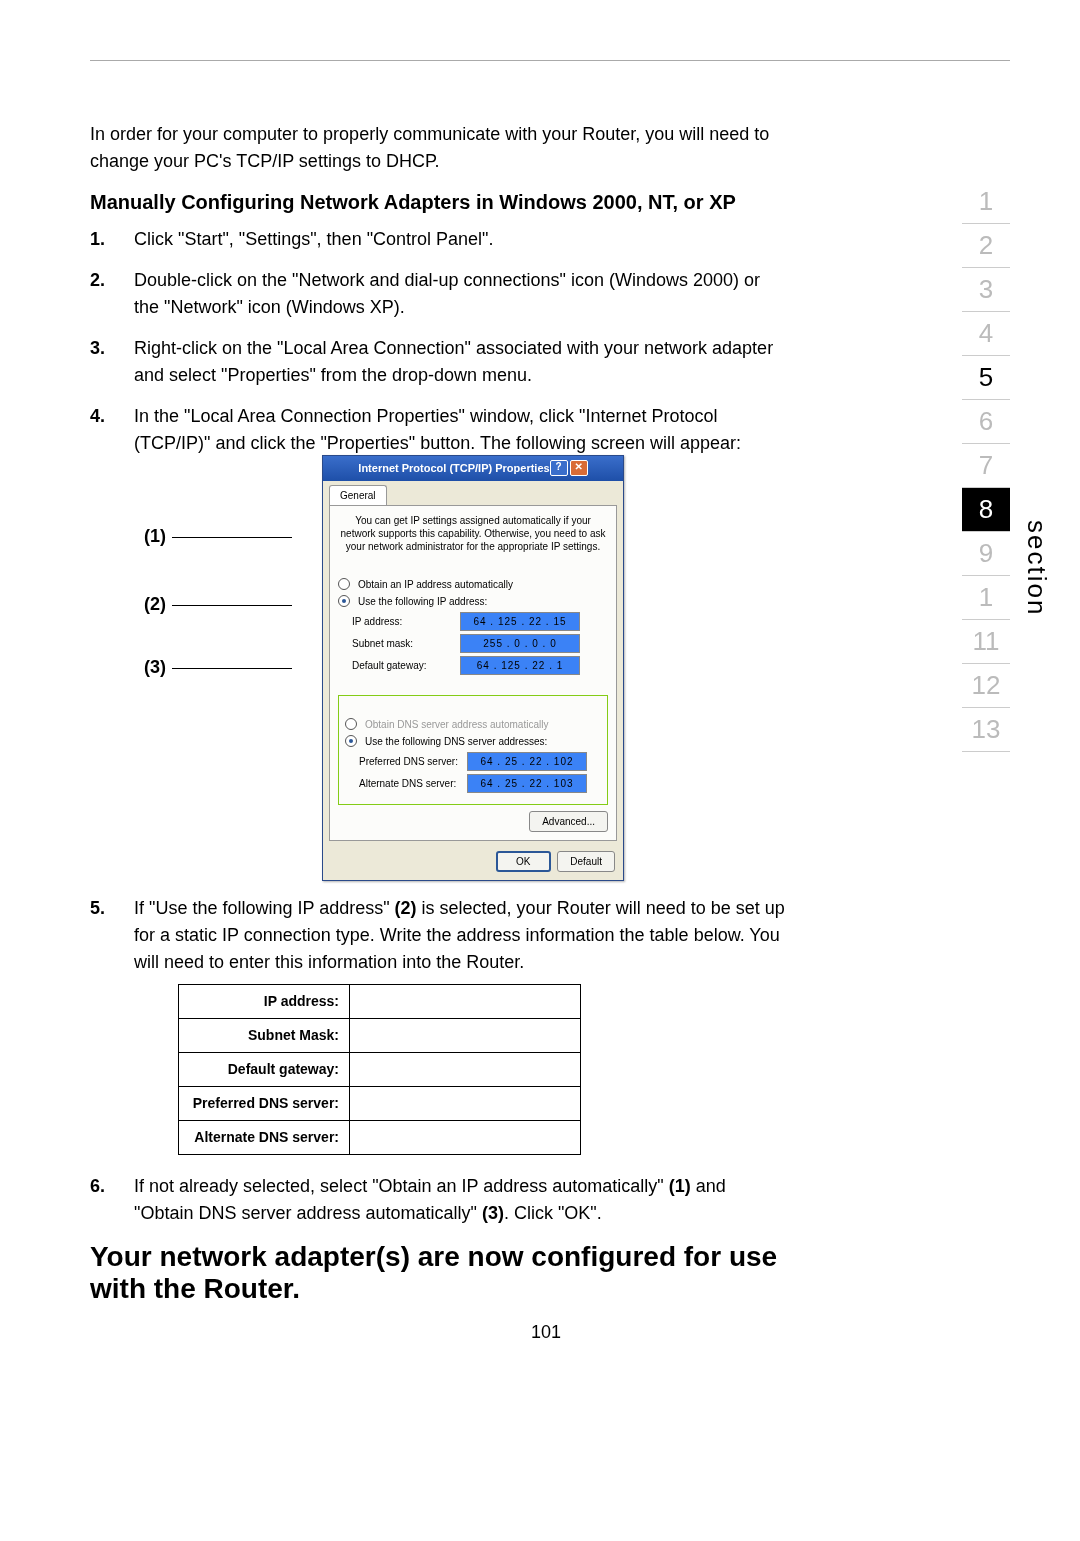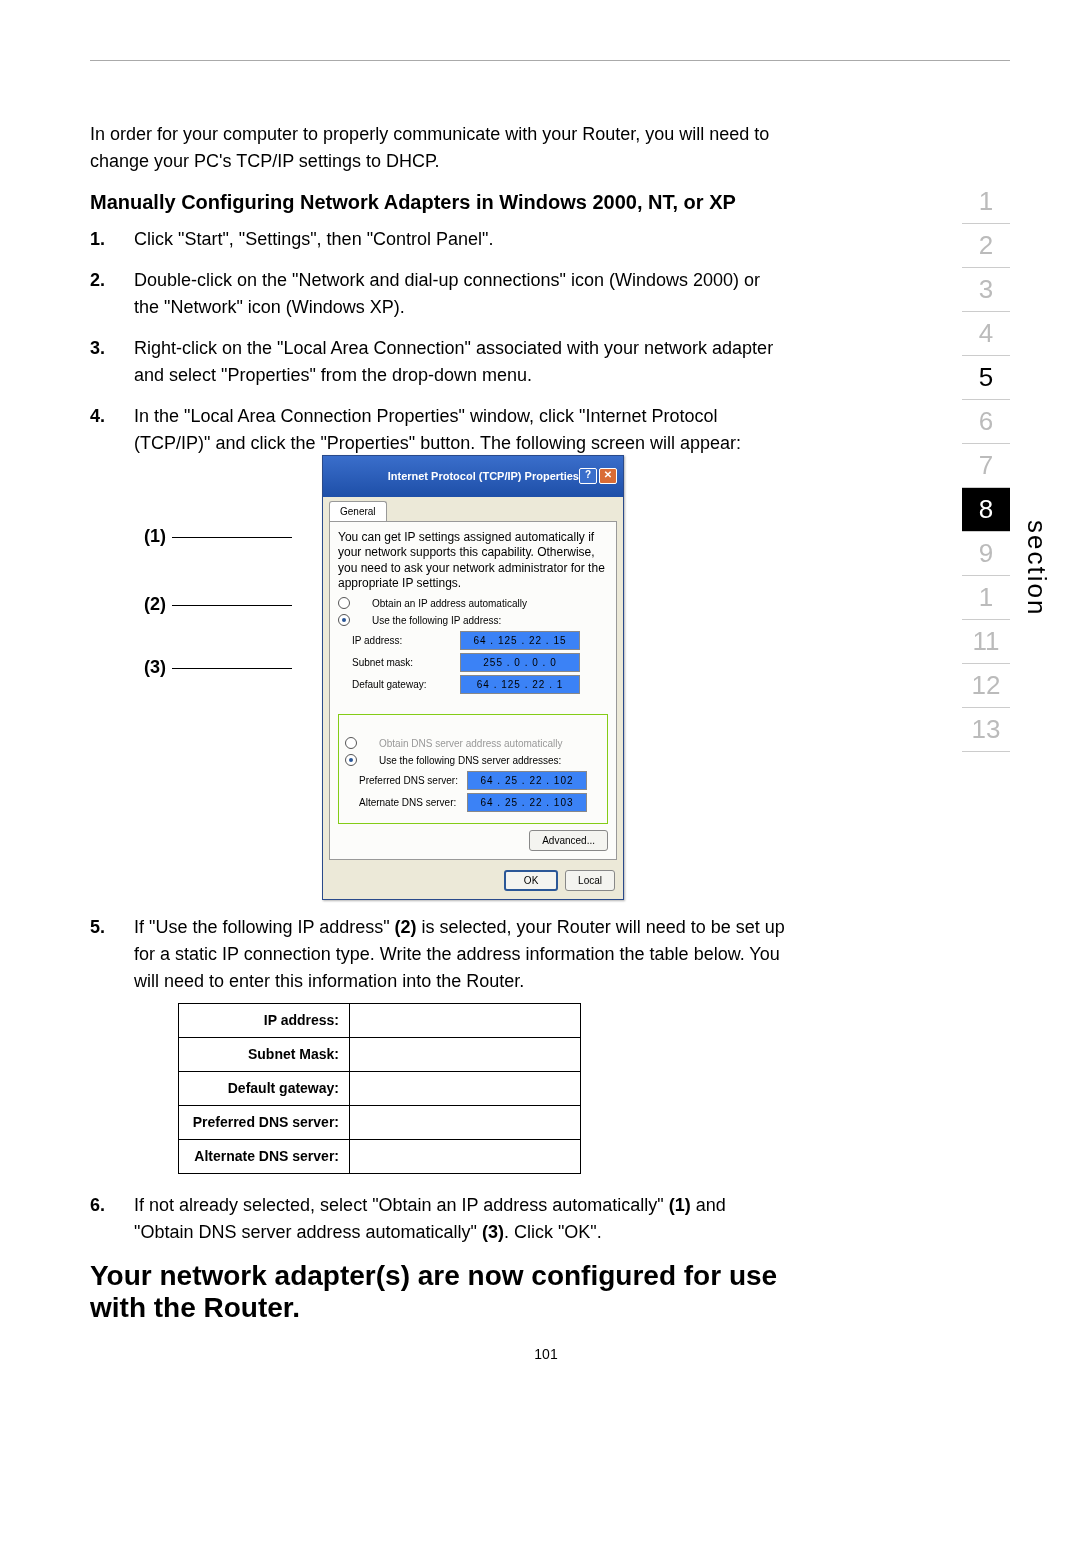--- a/index.html
+++ b/index.html
@@ -102,23 +102,23 @@
     border: 1px solid #2a4a8a;
     font-family: Tahoma, Arial, sans-serif;
     font-size: 10px;
     background: #ece9d8;
     box-shadow: 1px 1px 2px rgba(0,0,0,0.3);
     margin-top: -4px;
   }
   .titlebar {
     background: linear-gradient(to bottom, #3a6ecb, #1e4fa8);
     color: #fff;
-    padding: 12px 6px;
+    padding: 4px 6px;
     display: flex;
-    justify-content: flex-end;
+    justify-content: center;
     align-items: center;
     font-weight: bold;
     font-size: 11px;
   }
   .tb-buttons { display: flex; gap: 2px; }
   .tb-btn {
     width: 16px; height: 14px;
     background: #d96c36;
     border: 1px solid #fff;
     color: #fff;
@@ -141,28 +141,29 @@
     padding: 2px 10px;
     font-size: 10px;
   }
   .tabbody {
     margin: 0 6px 6px 6px;
     border: 1px solid #999;
     background: #fcfcfa;
     padding: 8px;
   }
   .desc {
-    font-size: 12px;
-    margin-bottom: 4px;
+    font-size: 10px;
+    margin-bottom: 24px;
     line-height: 1.3;
+    text-align: center;
   }
   .radio-row {
     display: flex;
     align-items: center;
-    gap: 22px;
+    gap: 8px;
     margin: 2px 0;
   }
   .radio {
     width: 10px; height: 10px;
     border: 1px solid #555;
     border-radius: 50%;
     display: inline-flex;
     align-items: center;
     justify-content: center;
     background: #fff;
@@ -245,21 +246,21 @@
     font-size: 28px;
     margin-top: 8px;
   }
 
   .pagenum {
     position: absolute;
     bottom: 30px;
     left: 12px;
     right: 0;
     text-align: center;
-    font-size: 14px;
+    font-size: 18px;
   }
 
   
   .sidenav {
     position: absolute;
     right: 70px;
     top: 180px;
     width: 48px;
     text-align: center;
   }
@@ -379,21 +380,21 @@
                   <span class="ipbox">64 . 25 . 22 . 103</span>
                 </div>
               </div>
 
               <div class="btnrow">
                 <span class="winbtn">Advanced...</span>
               </div>
             </div>
             <div class="dlg-footer">
               <span class="winbtn default">OK</span>
-              <span class="winbtn">Local</span>
+              <span class="winbtn">Default</span>
             </div>
           </div>
         </div>
       </li>
 
       <li>
         <span class="num">5.</span>
         <span>If "Use the following IP address" </span><span class="bold">(2)</span><span> is selected, your Router will need to be set up for a static IP connection type. Write the address information the table below. You will need to enter this information into the Router.</span>
 
         <table class="note-table">

